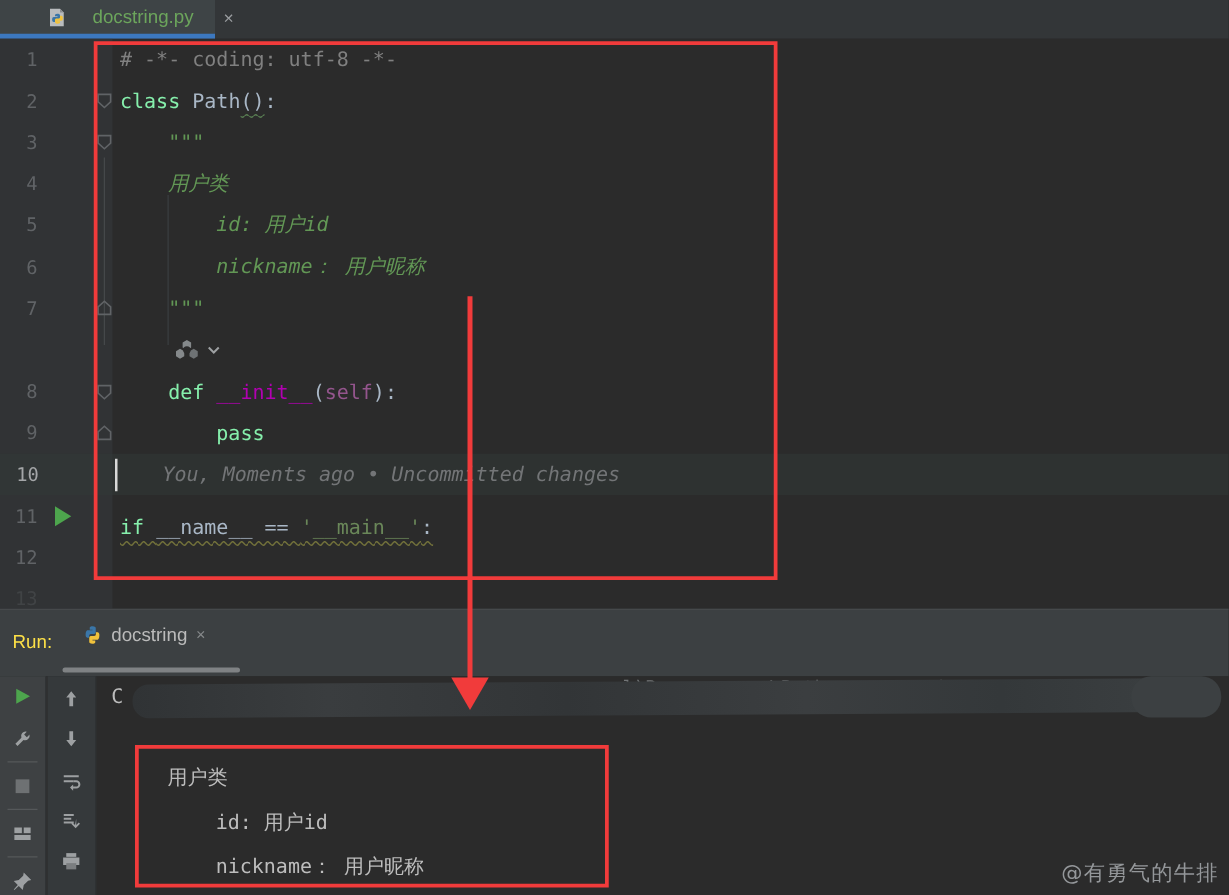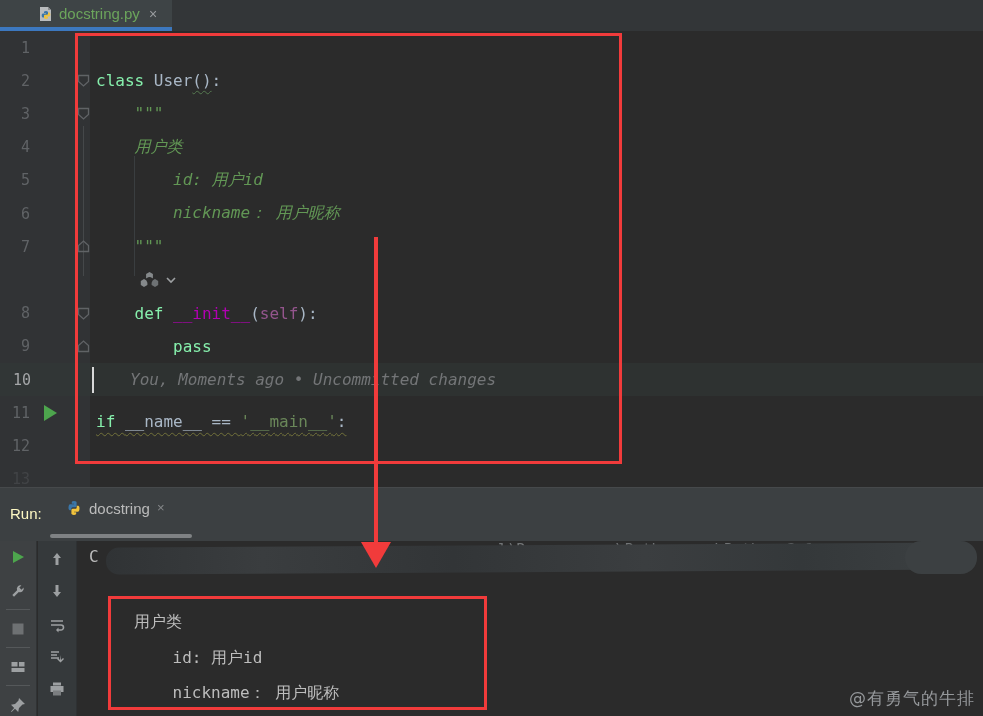--- a/index.html
+++ b/index.html
@@ -3,21 +3,21 @@
 <meta charset="utf-8">
 <style>
   * { margin:0; padding:0; box-sizing:border-box; }
   html,body { width:983px; height:716px; overflow:hidden; background:#2b2b2b;
     font-family:"DejaVu Sans Mono","Liberation Mono",monospace; }
   #stage { position:relative; width:983px; height:716px; background:#2b2b2b; }
 
   
   .tabbar { position:absolute; left:0; top:0; width:983px; height:31px; background:#333638; }
   .etab { position:absolute; left:0; top:0; height:31px; width:172px; background:#3e4446;
-    border-bottom:4px solid #3c78bf; display:flex; align-items:center; padding-left:38px; gap:5px; }
+    border-bottom:4px solid #3c78bf; display:flex; align-items:center; padding-left:38px; gap:20px; }
   .etab-name { color:#6ca55c; font-size:15px; font-family:"Liberation Sans",sans-serif; }
   .etab-close { color:#9a9da0; font-size:14px; margin-left:4px; font-family:"Liberation Sans",sans-serif; }
 
   
   .editor { position:absolute; left:0; top:31px; width:983px; height:456px; background:#2b2b2b; overflow:hidden; }
   .gutter-bg { position:absolute; left:0; top:0; width:90px; height:100%; background:#313335; }
   .caret-band { position:absolute; left:0; width:983px; height:33px; background:#323836; opacity:.55; }
   .ed-row { position:absolute; left:0; width:983px; height:33.2px; display:flex; align-items:center; }
   .ln { position:absolute; left:0; width:30px; text-align:right; color:#606366; font-size:15px; }
   .ln.cur { color:#a4a6a8;padding-left:13px; }
@@ -35,21 +35,21 @@
   .caret-bar { position:absolute; left:92px; width:2px; height:26px; background:#d8d8d8; }
   .fold { position:absolute; left:76px; }
   .fold-line { position:absolute; left:83px; width:1px; background:#45484a; }
   .indent-guide { position:absolute; width:1px; background:#3a3e40; }
   .runmark { position:absolute; left:44px; width:0; height:0;
     border-left:13px solid #4da54d; border-top:8px solid transparent; border-bottom:8px solid transparent; }
   .inlay-wrap { position:absolute; left:140px; display:flex; align-items:center; gap:6px; }
 
   
   .runhead { position:absolute; left:0; top:487px; width:983px; height:54px; background:#3c4042; border-top:1px solid #46494b; }
-  .run-label { position:absolute; left:10px; top:17px; color:#fef9c3; font-size:15px; font-family:"Liberation Sans",sans-serif; }
+  .run-label { position:absolute; left:10px; top:17px; color:#fde047; font-size:15px; font-family:"Liberation Sans",sans-serif; }
   .rtab { position:absolute; left:66px; top:12px; display:flex; align-items:flex-start; gap:7px; }
   .rtab-name { color:#bbbbbb; font-size:15px; font-family:"Liberation Sans",sans-serif; }
   .rtab-close { color:#85888a; font-size:13px; font-family:"Liberation Sans",sans-serif; }
   .rtab-bar { position:absolute; left:50px; top:46px; width:142px; height:4px; background:#7f8284; border-radius:2px; }
 
   
   .console { position:absolute; left:0; top:541px; width:983px; height:175px; background:#2b2b2b; }
   .cstrip1 { position:absolute; left:0; top:0; width:37px; height:175px; background:#3e4143; border-right:1px solid #303335; }
   .cstrip2 { position:absolute; left:38px; top:0; width:39px; height:175px; background:#35393b; border-right:1px solid #2e3133; }
   .tool { position:absolute; left:0; width:100%; display:flex; justify-content:center; }
@@ -91,29 +91,30 @@
     </div>
   </div>
 
   <div class="editor">
     <div class="gutter-bg"></div>
     <div class="fold-line" style="top:95px; height:150px;"></div>
     <div class="indent-guide" style="left:134px; top:125px; height:120px;"></div>
     <div id="ed-rows">
         <div class="ed-row" style="top: 0px;">
           <span class="ln">1</span>
+          <span class="code"><span class="c-comment"># -*- coding: utf-8 -*-</span></span>
         </div>
         <div class="ed-row" style="top: 33.2px;">
           <span class="ln">2</span>
           <span class="fold">
             <svg width="15" height="15" viewBox="0 0 15 15">
               <path d="M2.5 2.5h10v6l-5 4.5-5-4.5z" fill="none" stroke="#606366" stroke-width="1.3"></path>
             </svg>
           </span>
-          <span class="code"><span class="c-kw">class</span><span class="c-plain"> User</span><span class="c-plain sq-green">()</span><span class="c-plain">:</span></span>
+          <span class="code"><span class="c-kw">class</span><span class="c-plain"> Path</span><span class="c-plain sq-green">()</span><span class="c-plain">:</span></span>
         </div>
         <div class="ed-row" style="top: 66.4px;">
           <span class="ln">3</span>
           <span class="fold">
             <svg width="15" height="15" viewBox="0 0 15 15">
               <path d="M2.5 2.5h10v6l-5 4.5-5-4.5z" fill="none" stroke="#606366" stroke-width="1.3"></path>
             </svg>
           </span>
           <span class="code"><span class="c-doc">    """</span></span>
         </div>

